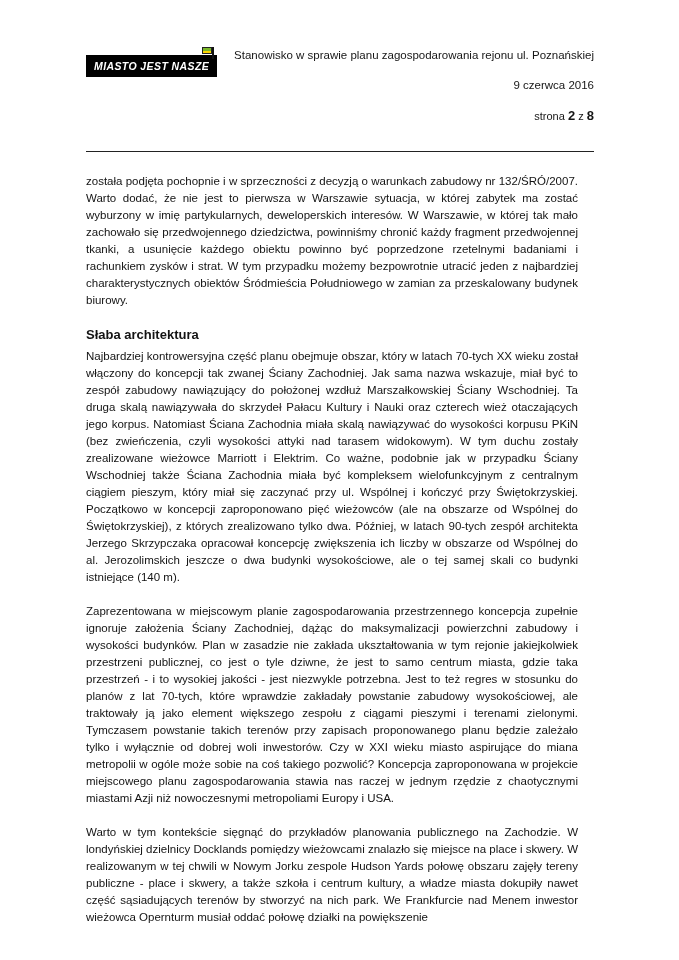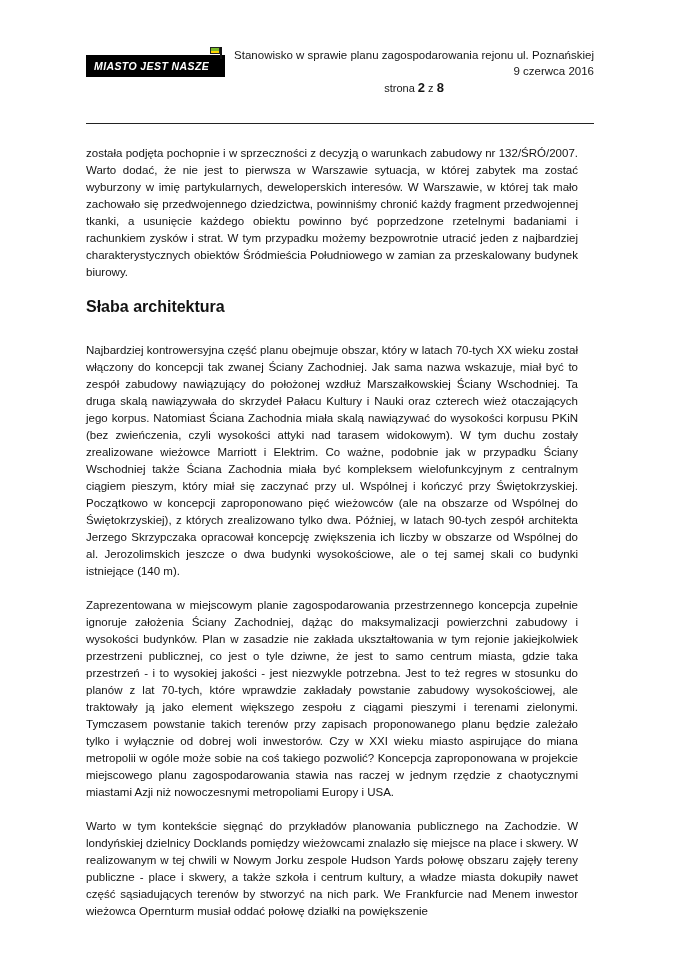--- a/index.html
+++ b/index.html
@@ -22,45 +22,45 @@
   }
   .logo {
     position: relative;
     margin-top: 9px;
     background: #000000;
     color: #ffffff;
     font-weight: bold;
     font-style: italic;
     font-size: 10.5px;
     letter-spacing: 0.4px;
-    padding: 5px 16px 5px 8px;
+    padding: 5px 8px 5px 8px;
     white-space: nowrap;
   }
   .flag { position: absolute; right: 2px; top: -8px; width: 13px; height: 13px; }
   .flag .pole { position: absolute; left: 10px; top: 0; width: 2px; height: 12px; background: #111111; }
   .flag .cloth {
     position: absolute; left: 0; top: 0; width: 10px; height: 7px;
     background: linear-gradient(180deg, #7ab929 0 50%, #ffd500 50% 100%);
     border: 0.5px solid #222;
   }
   .header-text { text-align: right; font-size: 11.5px; line-height: 15px; padding-top: 2px; }
   .header-title { font-weight: normal; }
-  .header-date { margin-top: 1px; }
-  .page-num { margin-top: 1px; font-size: 11px; text-align: center; }
+  .header-date { margin-top: 15px; }
+  .page-num { margin-top: 15px; font-size: 11px; }
   .page-num b { font-size: 13px; font-weight: bold; }
   hr.rule { border: none; border-top: 1.4px solid #222222; margin: 27px 0 0 0; }
   .body {
     margin-top: 21px;
     font-size: 11.5px;
     line-height: 17px;
     text-align: justify;
     color: #131313;
   }
   .body p { margin: 0 16px 17px 0; }
-  .body h2 { font-size: 16px; font-weight: bold; margin: 0 0 27px 0; }
+  .body h2 { font-size: 13px; font-weight: bold; margin: 0 0 5px 0; }
 </style>
 </head>
 <body>
 
 <div class="page">
 
   <header class="header">
     <div class="logo">
       <span class="flag">
         <span class="pole"></span>

